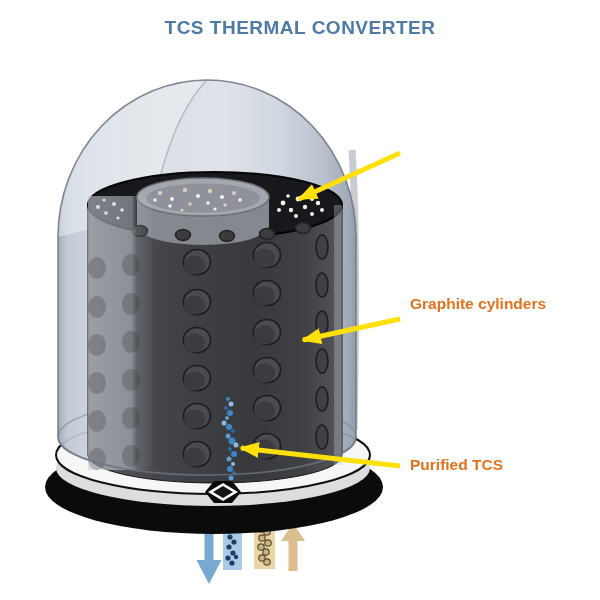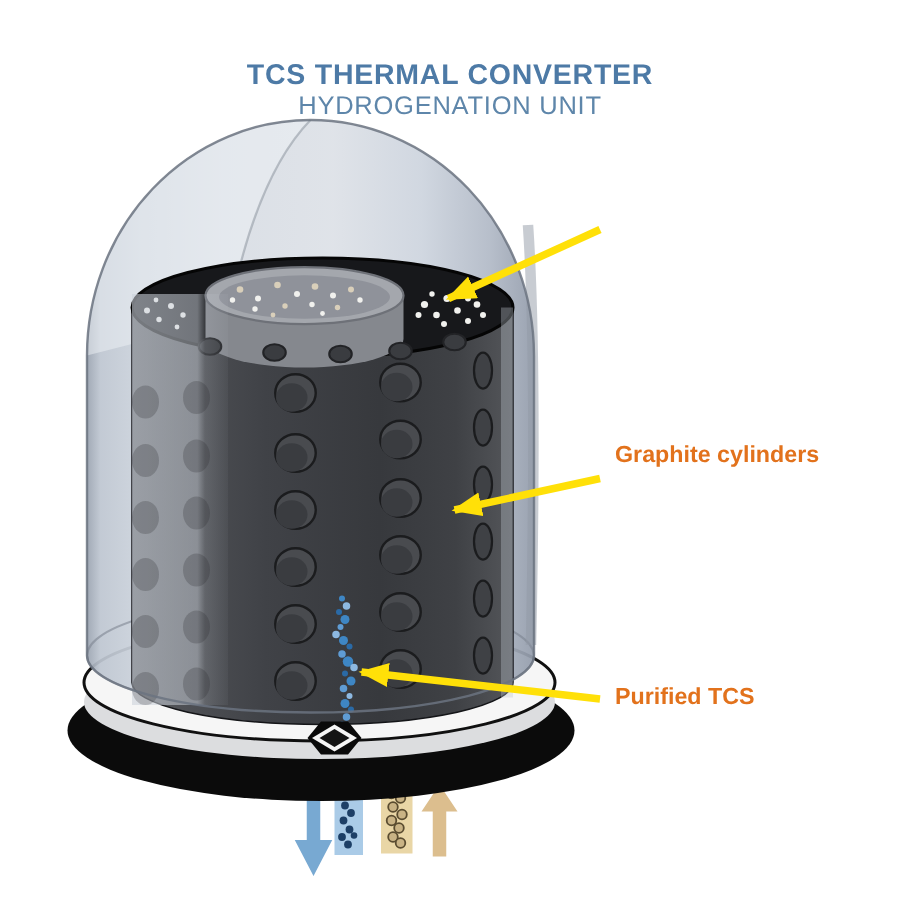--- a/index.html
+++ b/index.html
@@ -1,19 +1,19 @@
 <!DOCTYPE html>
 <html style="--title: #4d7aa6; --subtitle: #5e86aa; --label: #e2721c; --callout-arrow: #ffe008; --dome: #ccd3dc; --graphite: #3c3e42; --base-ring: #0b0b0b; --platform: #f6f6f6; --tcs-stream: #3e86c4; --tcs-flow-column: #aacbe7; --tcs-down-arrow: #78a9d2; --recycle-column: #e9d6a6; --recycle-up-arrow: #dcbe8e;"><head>
 <meta charset="utf-8">
 <style>
   html,body{margin:0;padding:0;background:#fff;}
   .stage{position:relative;width:600px;height:600px;background:#ffffff;overflow:hidden;
          font-family:"Liberation Sans",sans-serif;}
   .stage svg{position:absolute;left:0;top:0;}
-  .title-wrap{position:absolute;top:17px;left:0;width:600px;text-align:center;line-height:1.12;margin-top:23px;}
+  .title-wrap{position:absolute;top:17px;left:0;width:600px;text-align:center;line-height:1.12;}
   .title-line1{font-size:19px;font-weight:bold;color:var(--title,#4d7aa6);letter-spacing:.5px;}
   .title-line2{font-size:17px;font-weight:normal;color:var(--subtitle,#5e86aa);letter-spacing:.5px;}
   .callout{position:absolute;font-size:15.5px;font-weight:bold;color:var(--label,#e2721c);white-space:nowrap;}
   .callout-gases{left:410px;top:142px;}
   .callout-graphite{left:410px;top:295px;}
   .callout-purified{left:410px;top:456px;}
   .callout-line{stroke:var(--callout-arrow,#ffe008);stroke-width:5;fill:none;}
   .callout-fill{fill:var(--callout-arrow,#ffe008);}
   .sw{fill:#f1f1ee;} .st{fill:#d9cfba;}
   .s1{fill:var(--tcs-stream,#3e86c4);} .s2{fill:#8db9e2;} .s3{fill:#2a6aa6;} .s4{fill:#5f9cd4;}
@@ -230,19 +230,18 @@
 
     <g>
       <line class="callout-line" x1="400" y1="153" x2="299" y2="199" marker-end="url(#ah)"></line>
       <line class="callout-line" x1="400" y1="319" x2="303" y2="340" marker-end="url(#ah)"></line>
       <line class="callout-line" x1="400" y1="466" x2="241" y2="448" marker-end="url(#ah)"></line>
     </g>
   </svg>
 
   <div class="title-wrap">
     <div class="title-line1">TCS THERMAL CONVERTER</div>
-    <div class="title-line2">HYDROGENATION UNIT</div>
   </div>
 
   <div class="callout callout-graphite">Graphite cylinders</div>
   <div class="callout callout-purified">Purified TCS</div>
 
 </div>
 
 </body></html>

